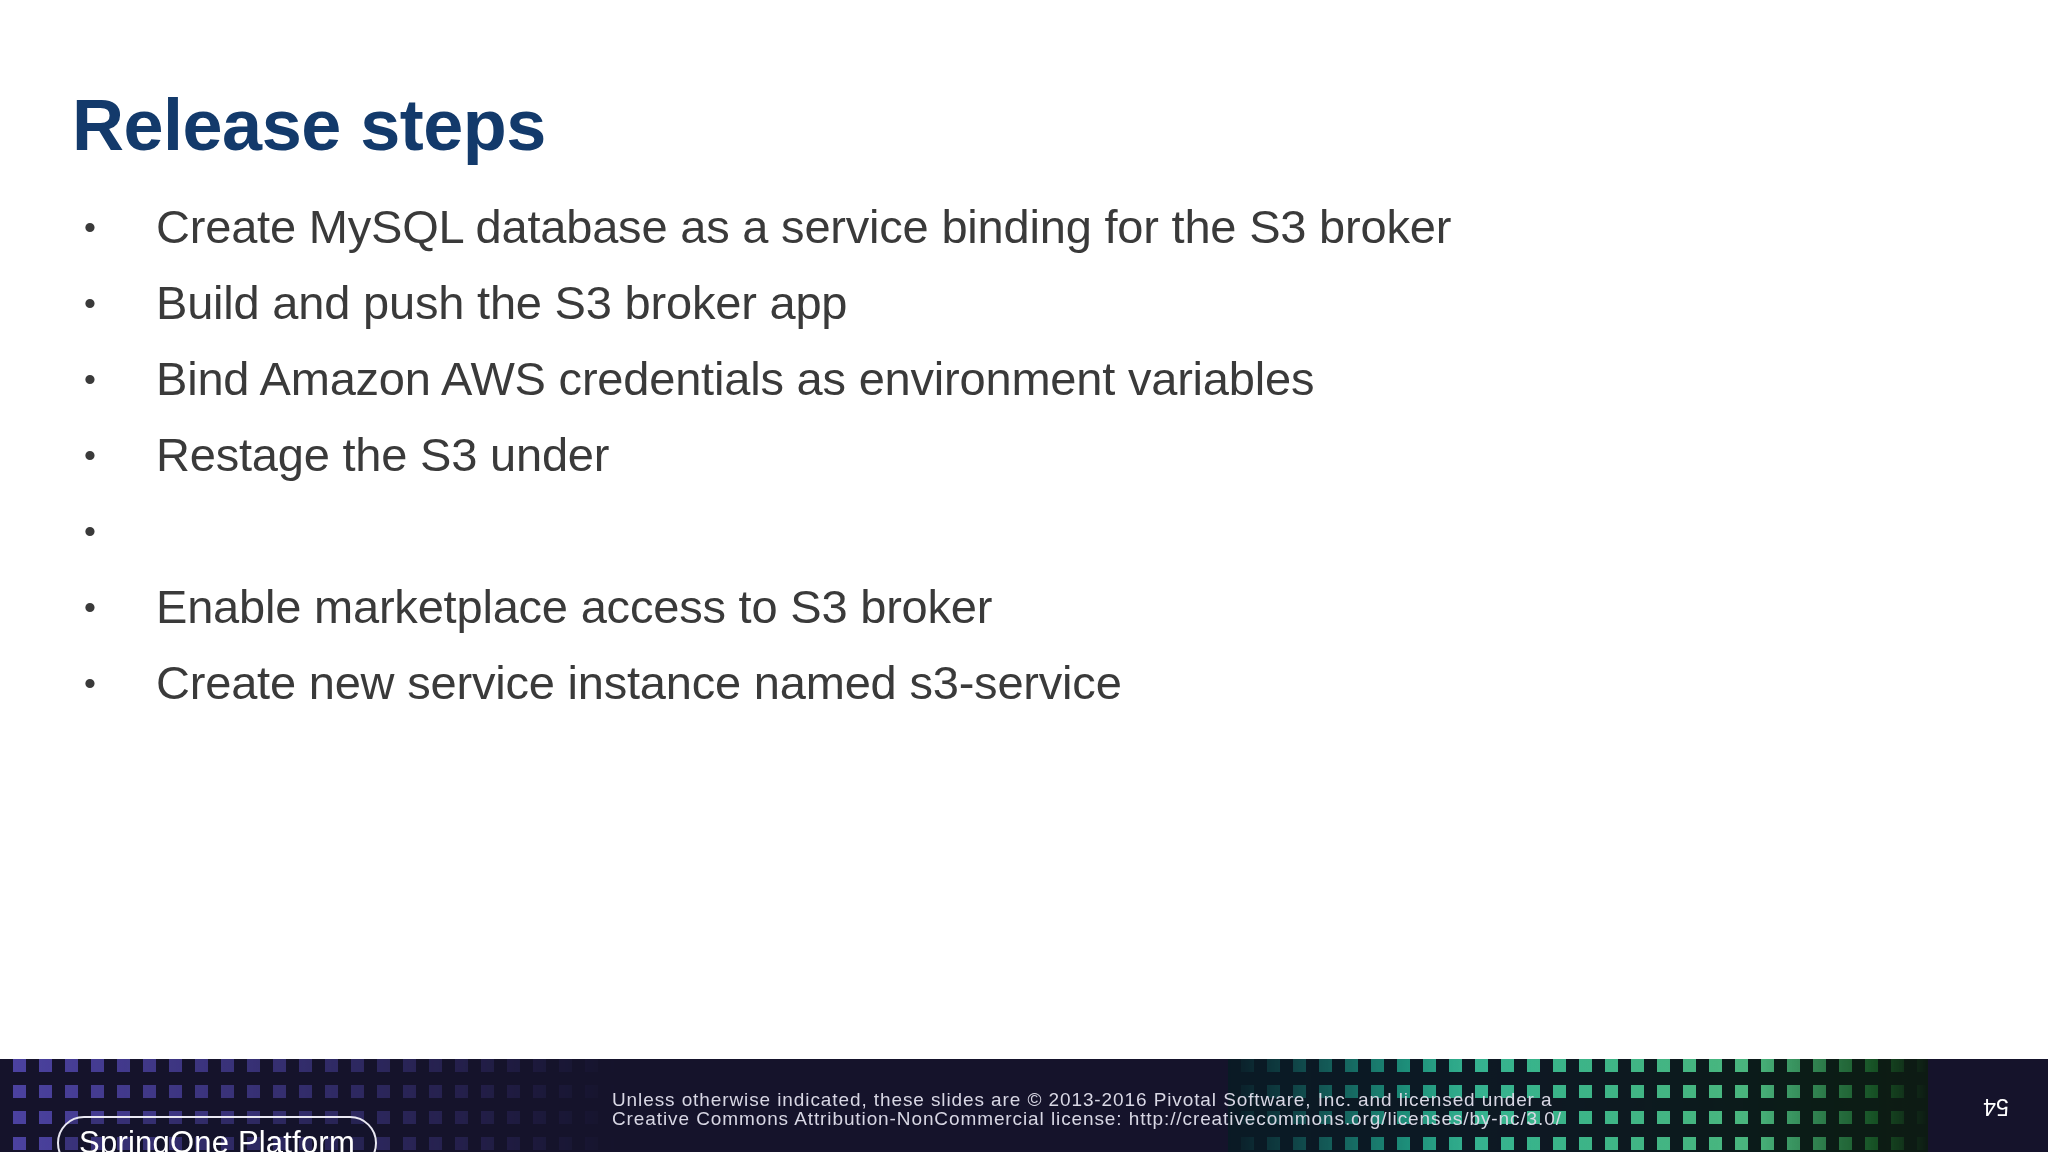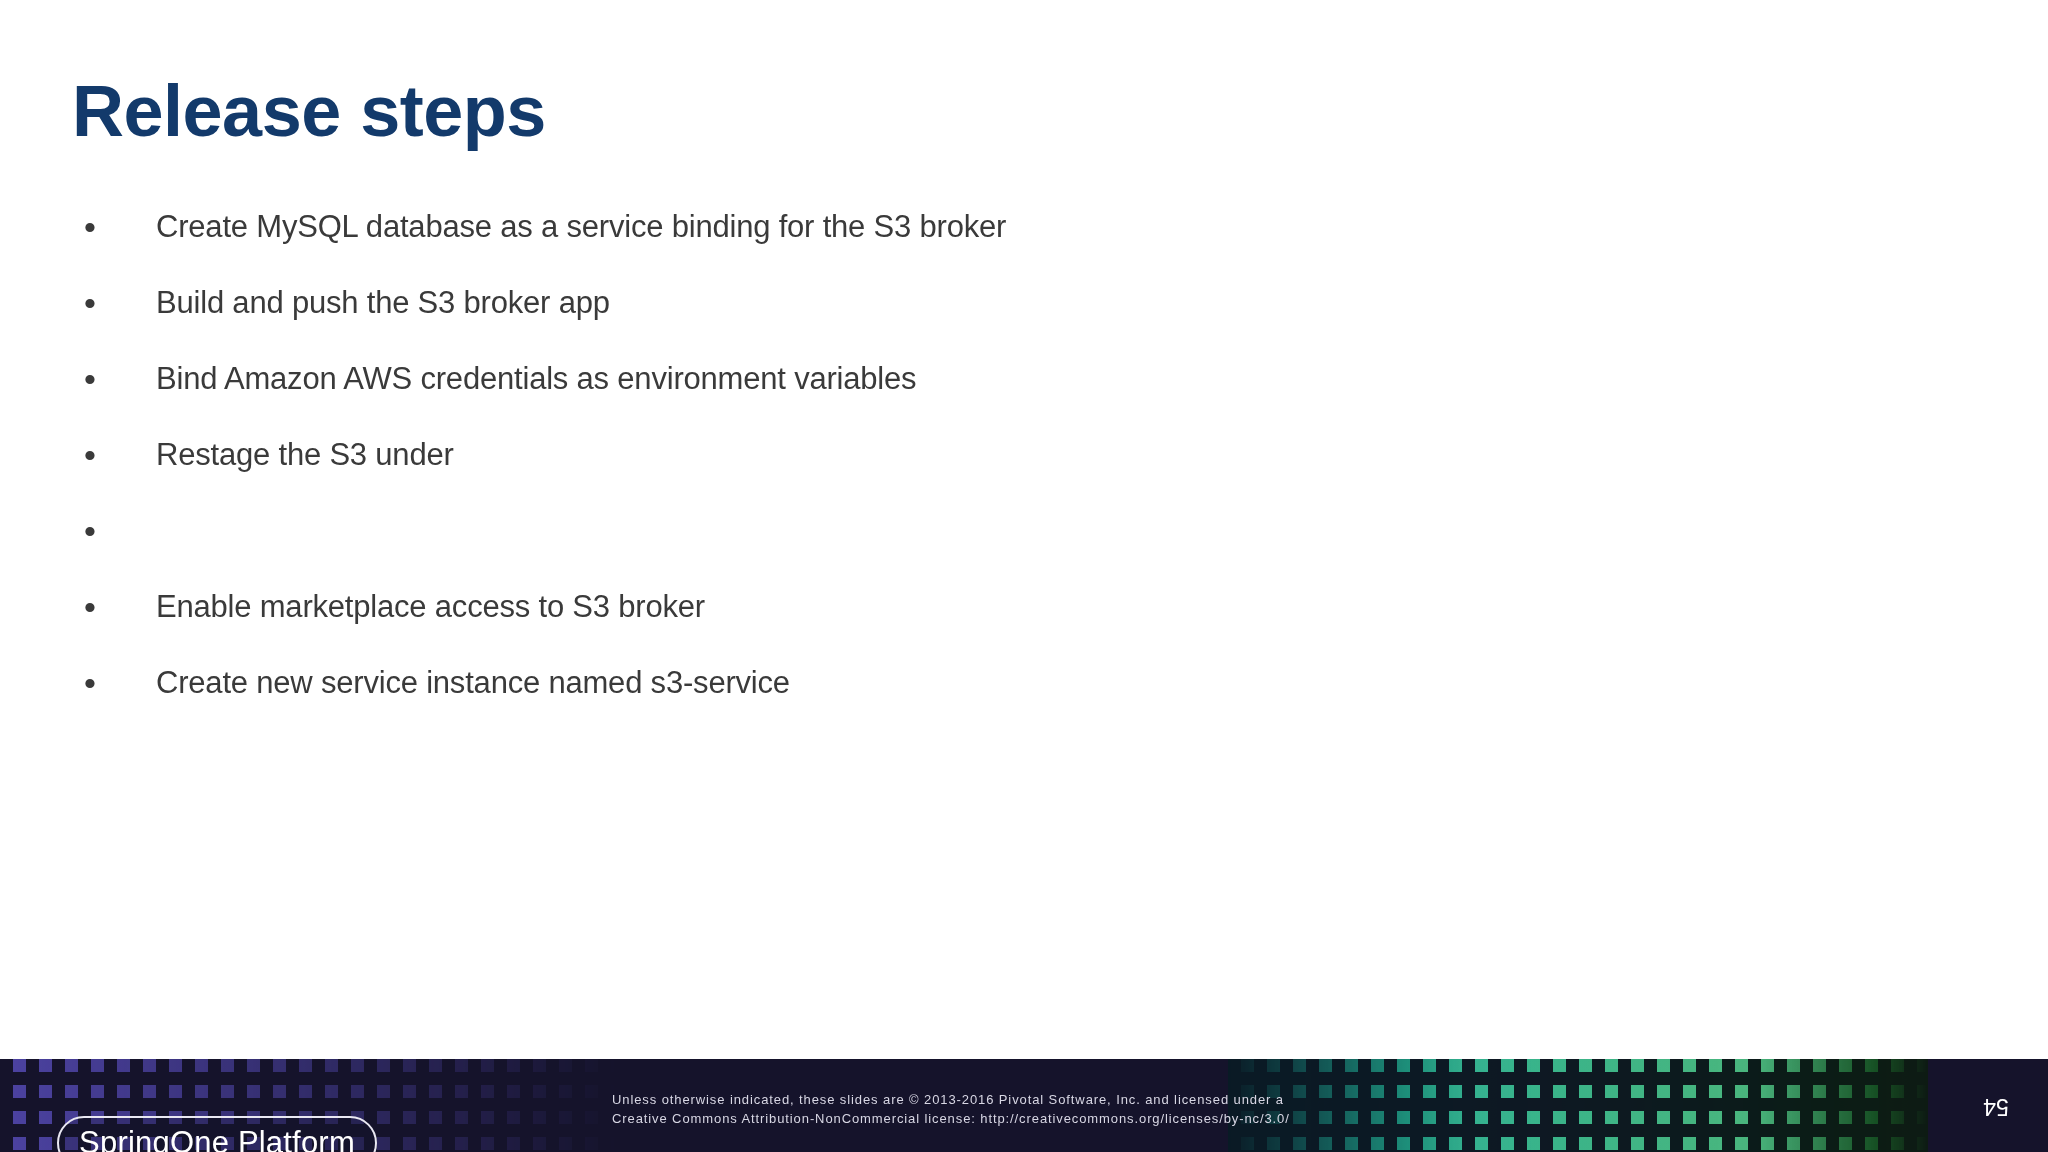--- a/index.html
+++ b/index.html
@@ -15,21 +15,21 @@
     width: 2048px;
     height: 1152px;
     background: #ffffff;
     overflow: hidden;
   }
 
   
   .slide-title {
     position: absolute;
     left: 72px;
-    top: 24px;
+    top: 38px;
     font-size: 72px;
     font-weight: bold;
     color: #133A6B;
     letter-spacing: -0.5px;
     line-height: 1.1;
     white-space: nowrap;
   }
 
   
   .bullet-list {
@@ -47,21 +47,21 @@
     width: 84px;
     flex: 0 0 84px;
     color: #3a3a3a;
     font-size: 34px;
     line-height: 54px;
     text-align: left;
     padding-left: 12px;
     box-sizing: border-box;
   }
   .bullet-text {
-    font-size: 31px;
+    font-size: 47px;
     color: #3a3a3a;
     line-height: 54px;
     letter-spacing: -0.2px;
     white-space: nowrap;
   }
 
   
   .footer {
     position: absolute;
     left: 0;
@@ -132,21 +132,21 @@
     font-size: 31px;
     letter-spacing: 0.2px;
     white-space: nowrap;
   }
 
   .copyright {
     position: absolute;
     left: 612px;
     top: 31px;
     color: #d8d7e4;
-    font-size: 13px;
+    font-size: 19px;
     line-height: 19px;
     letter-spacing: 0.9px;
     white-space: nowrap;
   }
 
   .page-number {
     position: absolute;
     right: 22px;
     top: 34px;
     width: 60px;

